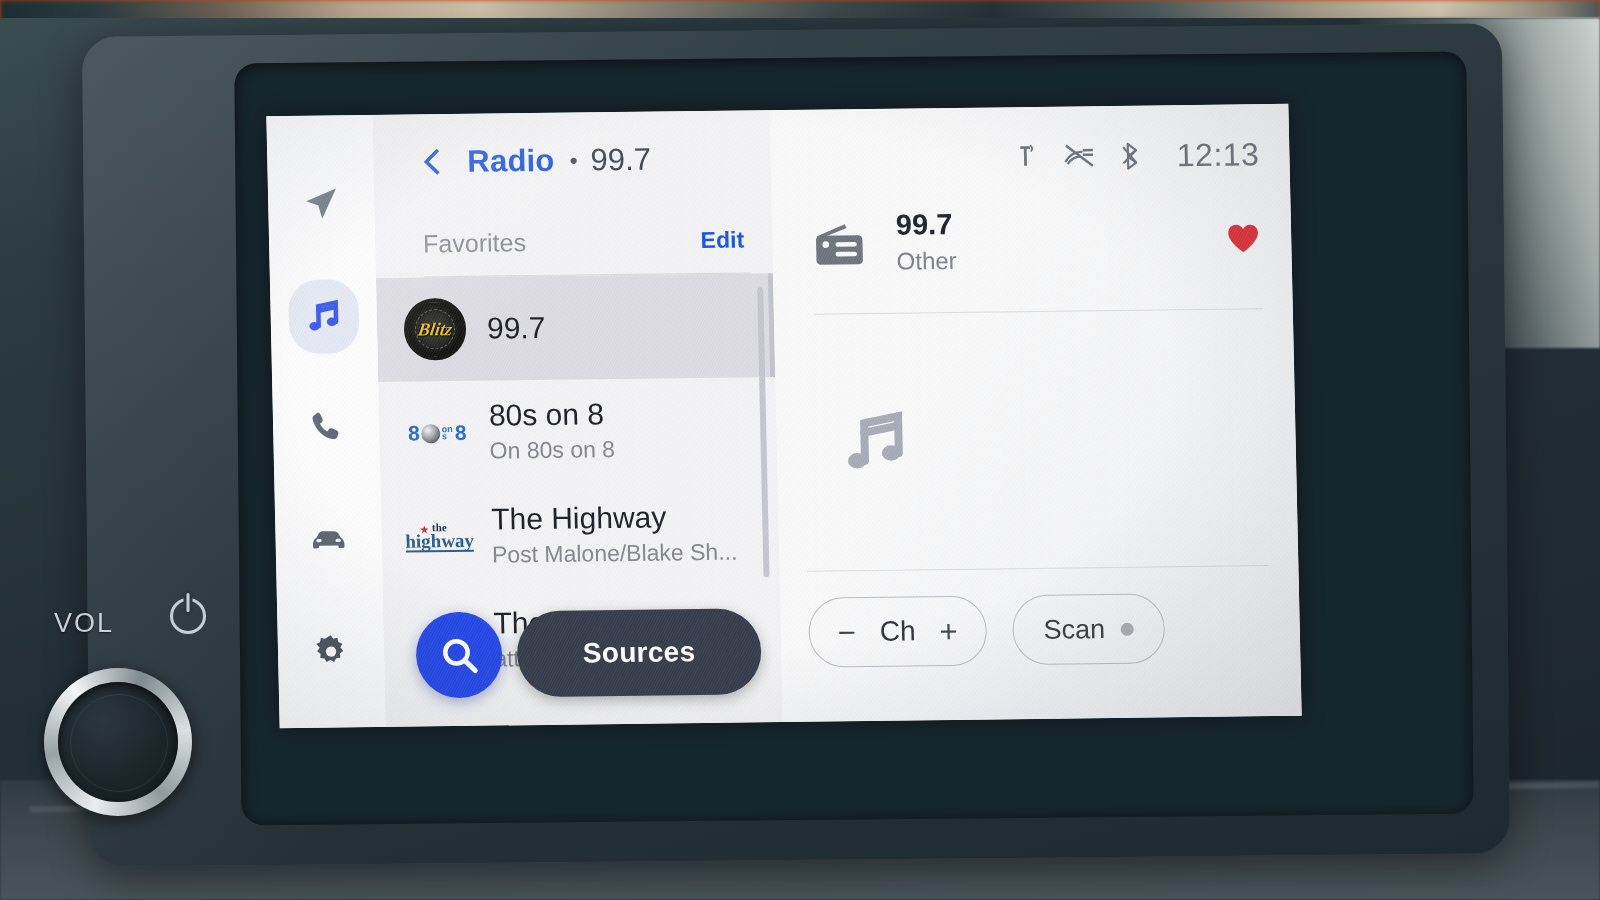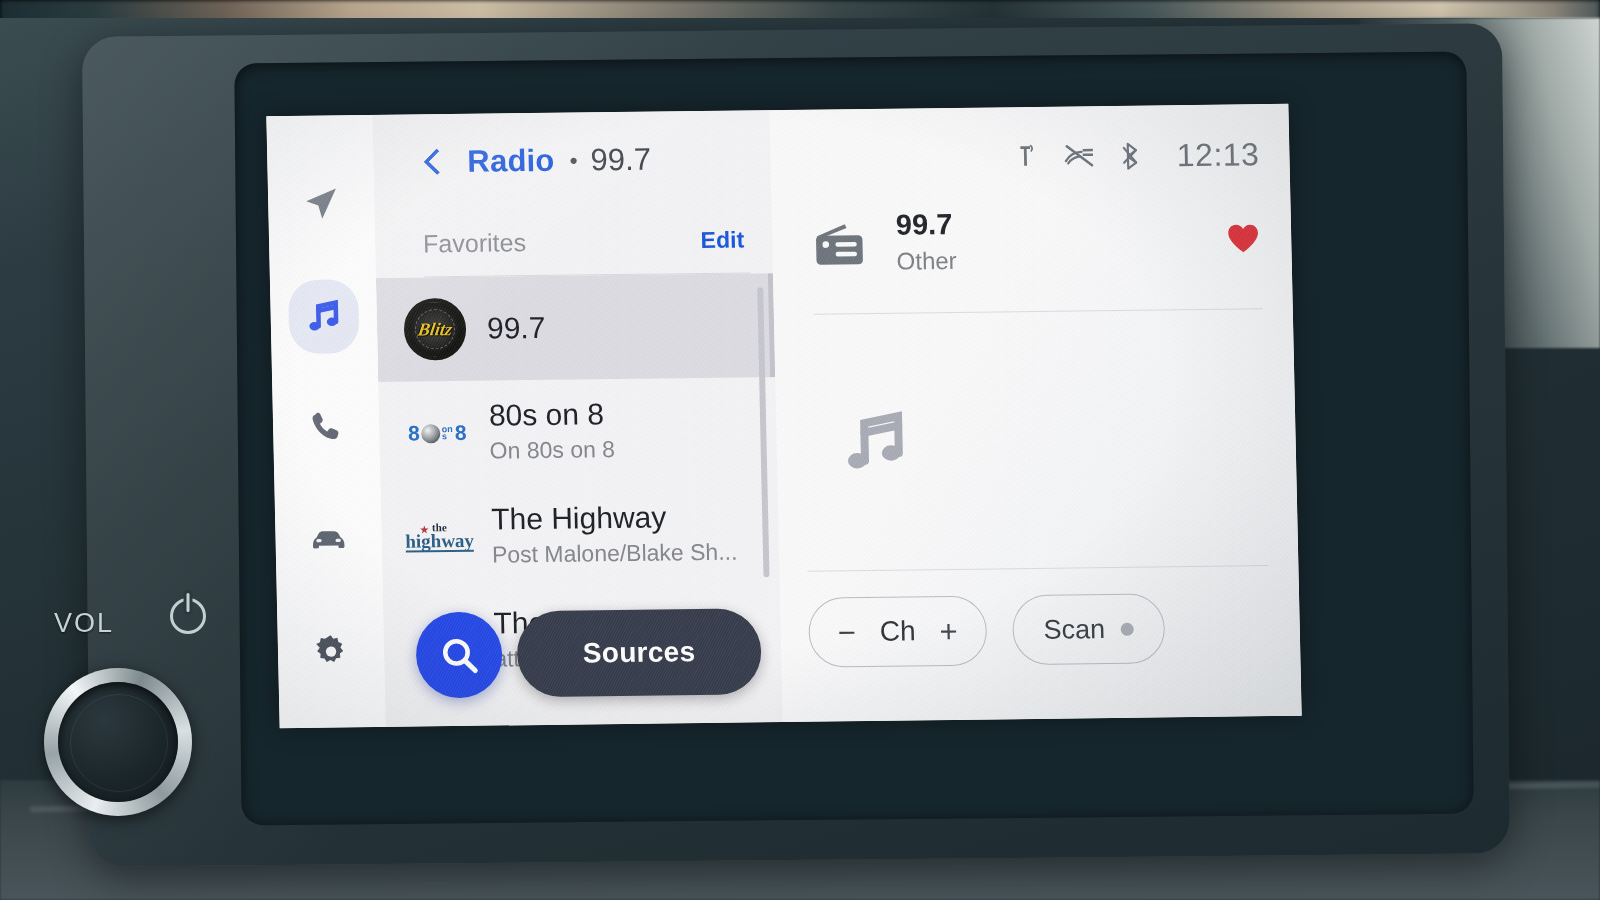--- a/index.html
+++ b/index.html
@@ -9,21 +9,21 @@
     height: 900px;
     overflow: hidden;
     background: #0d1d26;
     font-family: "Liberation Sans", sans-serif;
   }
 
   
   .photo {
     position: absolute;
     inset: 0;
-    background: #000000;
+    background: #c2410c;
   }
   .windshield-top {
     position: absolute;
     left: 0; top: 0; width: 1600px; height: 34px;
     background: linear-gradient(90deg,
       #1b2d33 0%, #2b3c40 6%, #6e6256 14%, #b9a68e 22%,
       #cfc0a6 30%, #8e8679 40%, #3c4a4c 52%, #253438 62%,
       #4a5a5c 72%, #a99e8c 82%, #d8cbb4 90%, #8a8478 97%, #4b5658 100%);
     filter: blur(2px);
   }

